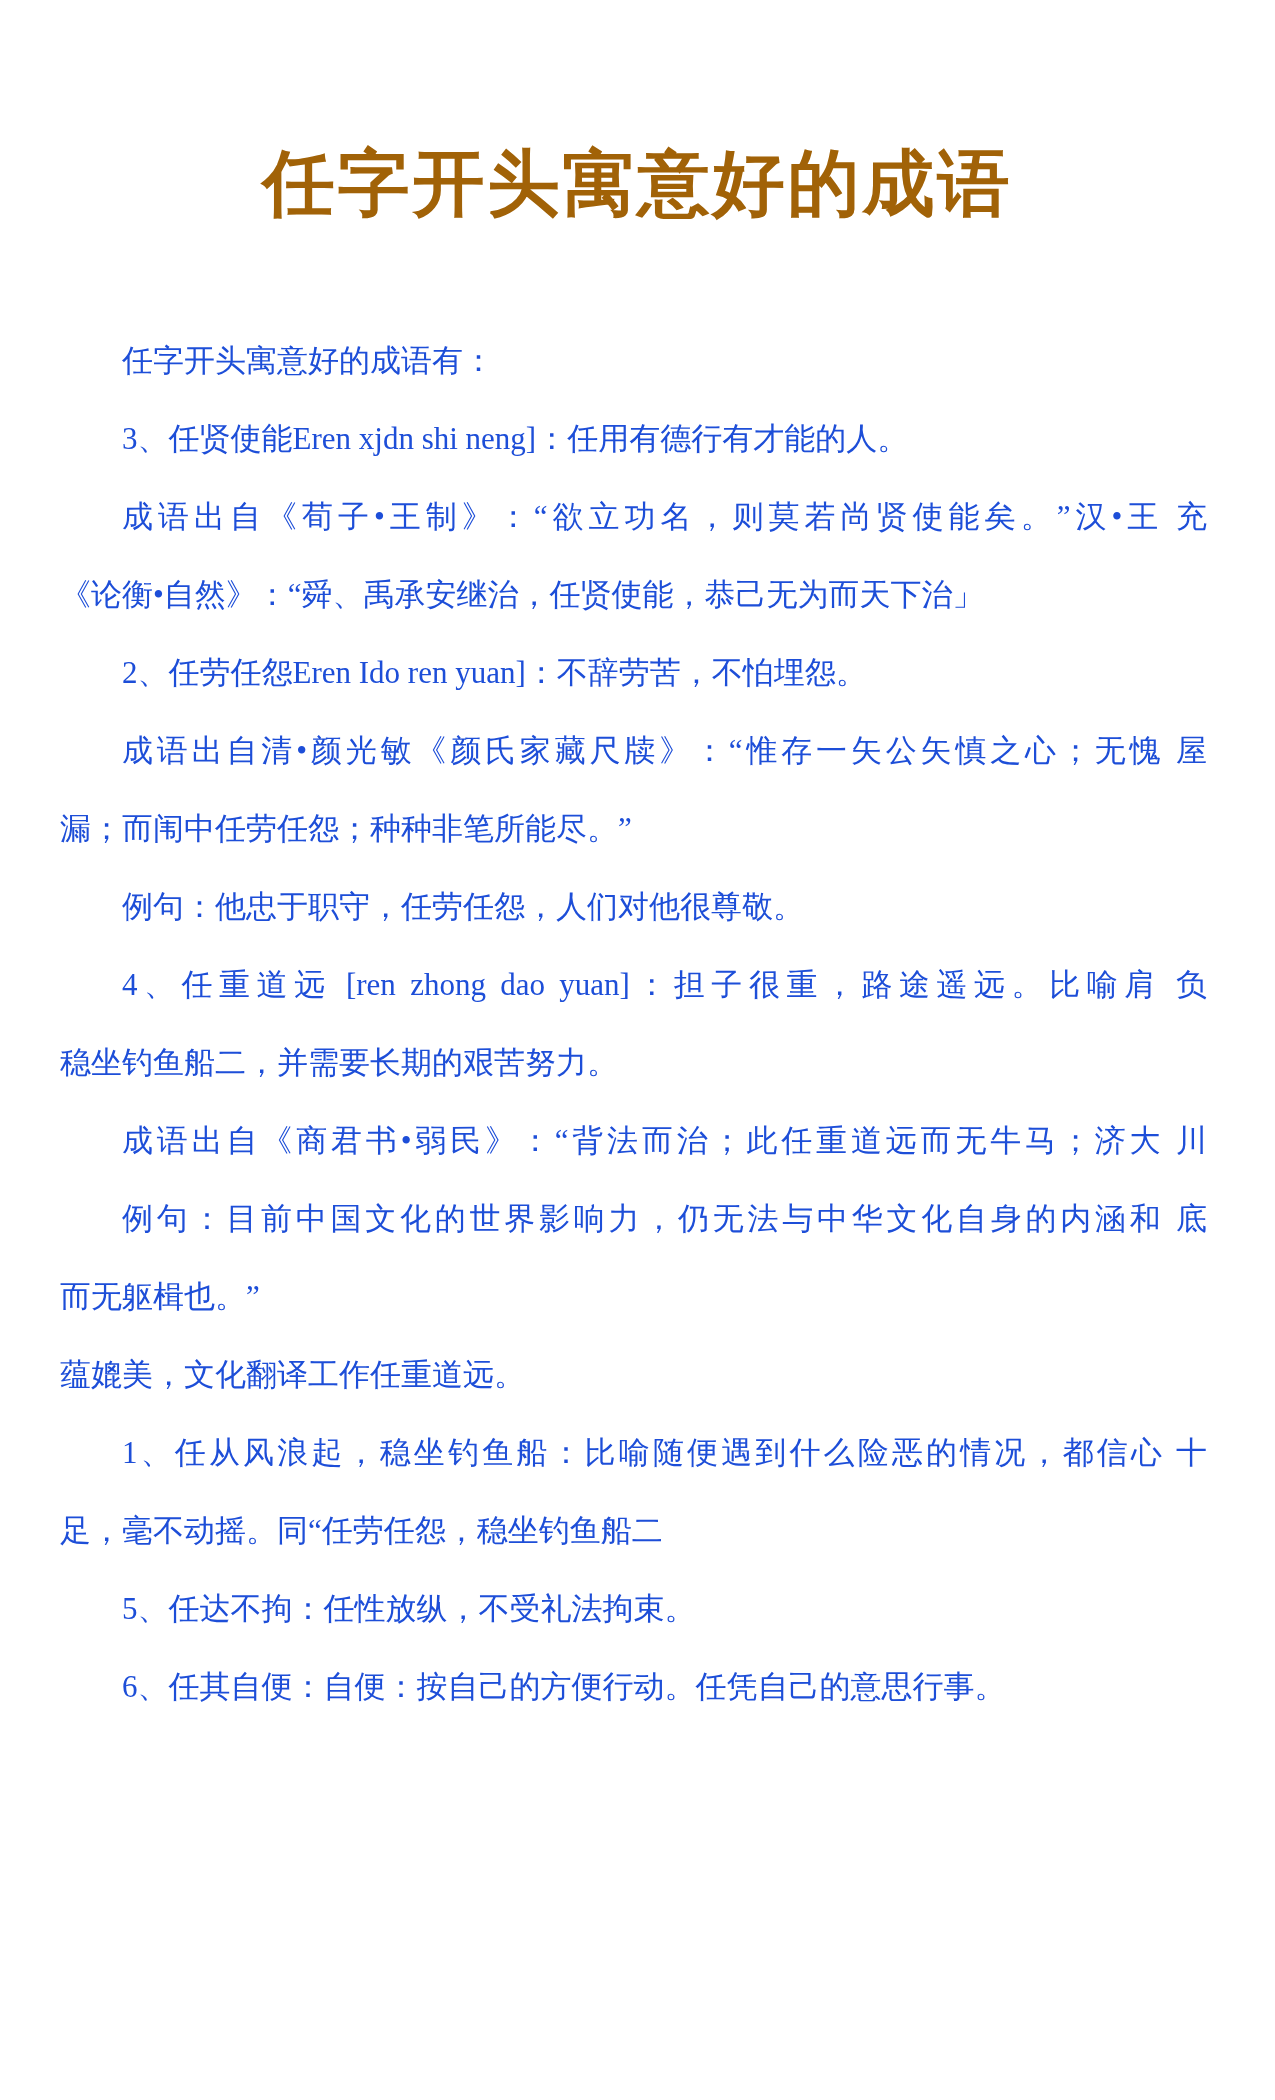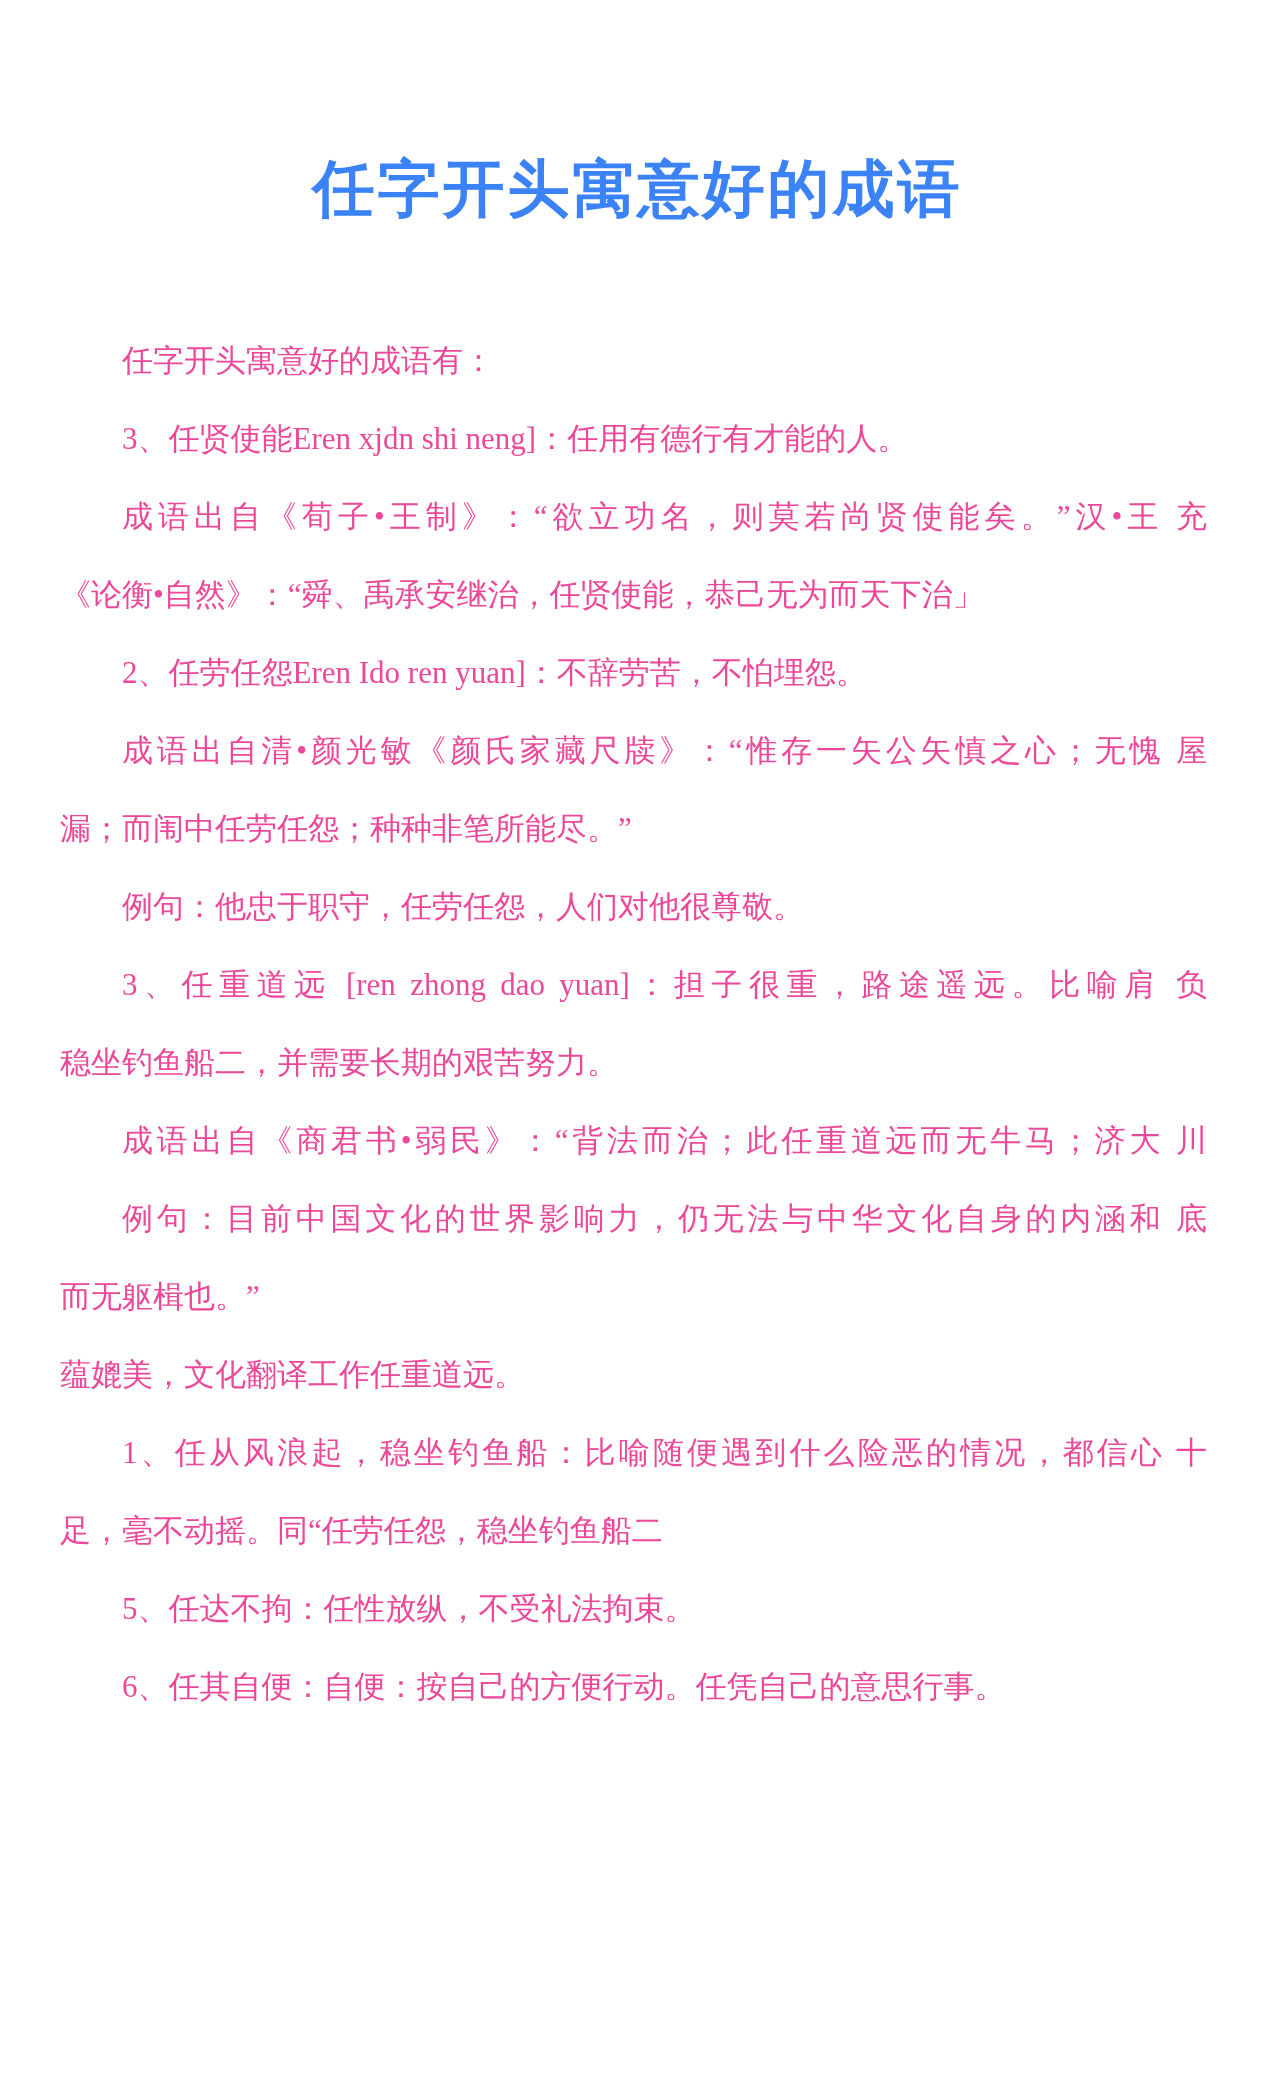--- a/index.html
+++ b/index.html
@@ -16,32 +16,32 @@
   .page {
     position: relative;
     width: 1275px;
     height: 2100px;
     background: #ffffff;
     overflow: hidden;
   }
   .doc-title {
     margin: 158px 60px 0 60px;
     text-align: center;
-    font-family: Liberation Serif, serif;
+    font-family: Liberation Mono, monospace;
     font-weight: 700;
-    font-size: 62px;
+    font-size: 72px;
     line-height: 62px;
     letter-spacing: 3px;
-    color: #3b82f6;
+    color: #a16207;
   }
   .doc-body {
     margin-top: 102px;
     padding: 0 68px 0 60px;
     font-size: 31px;
-    color: #ec4899;
+    color: #1d4ed8;
   }
   .line {
     height: 78px;
     line-height: 78px;
     overflow: hidden;
     text-align: left;
   }
   .line.indent {
     text-indent: 2em;
   }
@@ -57,21 +57,21 @@
   <h1 class="doc-title">任字开头寓意好的成语</h1>
   <div class="doc-body">
       <div class="line indent">任字开头寓意好的成语有：</div>
       <div class="line indent">3、任贤使能Eren xjdn shi neng]：任用有德行有才能的人。</div>
       <div class="line indent full">成语出自《荀子•王制》：“欲立功名，则莫若尚贤使能矣。”汉•王 充</div>
       <div class="line">《论衡•自然》：“舜、禹承安继治，任贤使能，恭己无为而天下治」</div>
       <div class="line indent">2、任劳任怨Eren Ido ren yuan]：不辞劳苦，不怕埋怨。</div>
       <div class="line indent full">成语出自清•颜光敏《颜氏家藏尺牍》：“惟存一矢公矢慎之心；无愧 屋</div>
       <div class="line">漏；而闱中任劳任怨；种种非笔所能尽。”</div>
       <div class="line indent">例句：他忠于职守，任劳任怨，人们对他很尊敬。</div>
-      <div class="line indent full">3、任重道远 [ren zhong dao yuan]：担子很重，路途遥远。比喻肩 负</div>
+      <div class="line indent full">4、任重道远 [ren zhong dao yuan]：担子很重，路途遥远。比喻肩 负</div>
       <div class="line">稳坐钓鱼船二，并需要长期的艰苦努力。</div>
       <div class="line indent full">成语出自《商君书•弱民》：“背法而治；此任重道远而无牛马；济大 川</div>
       <div class="line indent full">例句：目前中国文化的世界影响力，仍无法与中华文化自身的内涵和 底</div>
       <div class="line">而无躯楫也。”</div>
       <div class="line">蕴媲美，文化翻译工作任重道远。</div>
       <div class="line indent full">1、任从风浪起，稳坐钓鱼船：比喻随便遇到什么险恶的情况，都信心 十</div>
       <div class="line">足，毫不动摇。同“任劳任怨，稳坐钓鱼船二</div>
       <div class="line indent">5、任达不拘：任性放纵，不受礼法拘束。</div>
       <div class="line indent">6、任其自便：自便：按自己的方便行动。任凭自己的意思行事。</div>
     </div>

